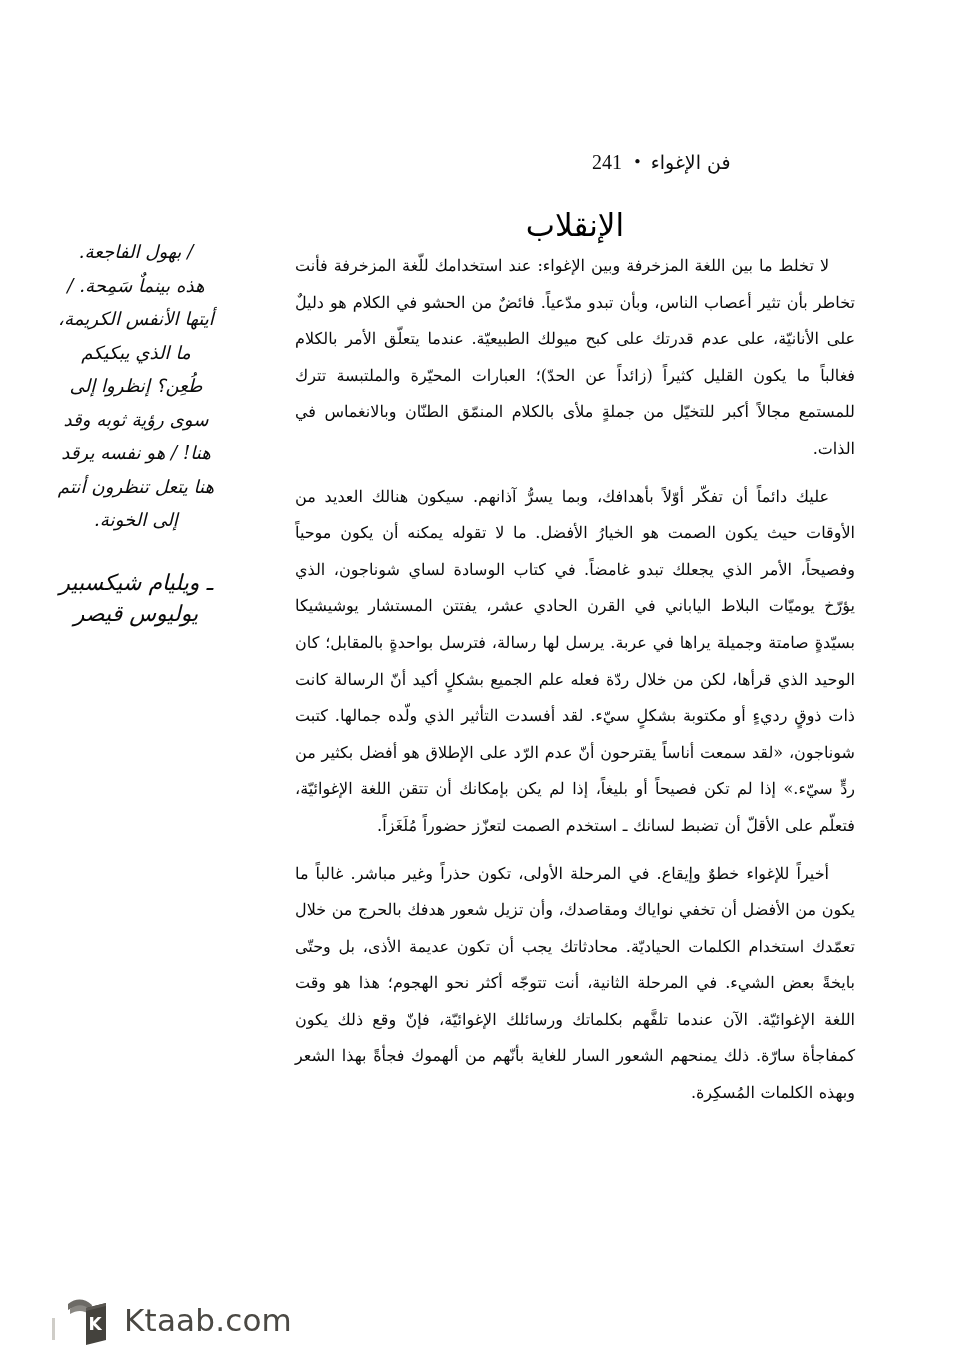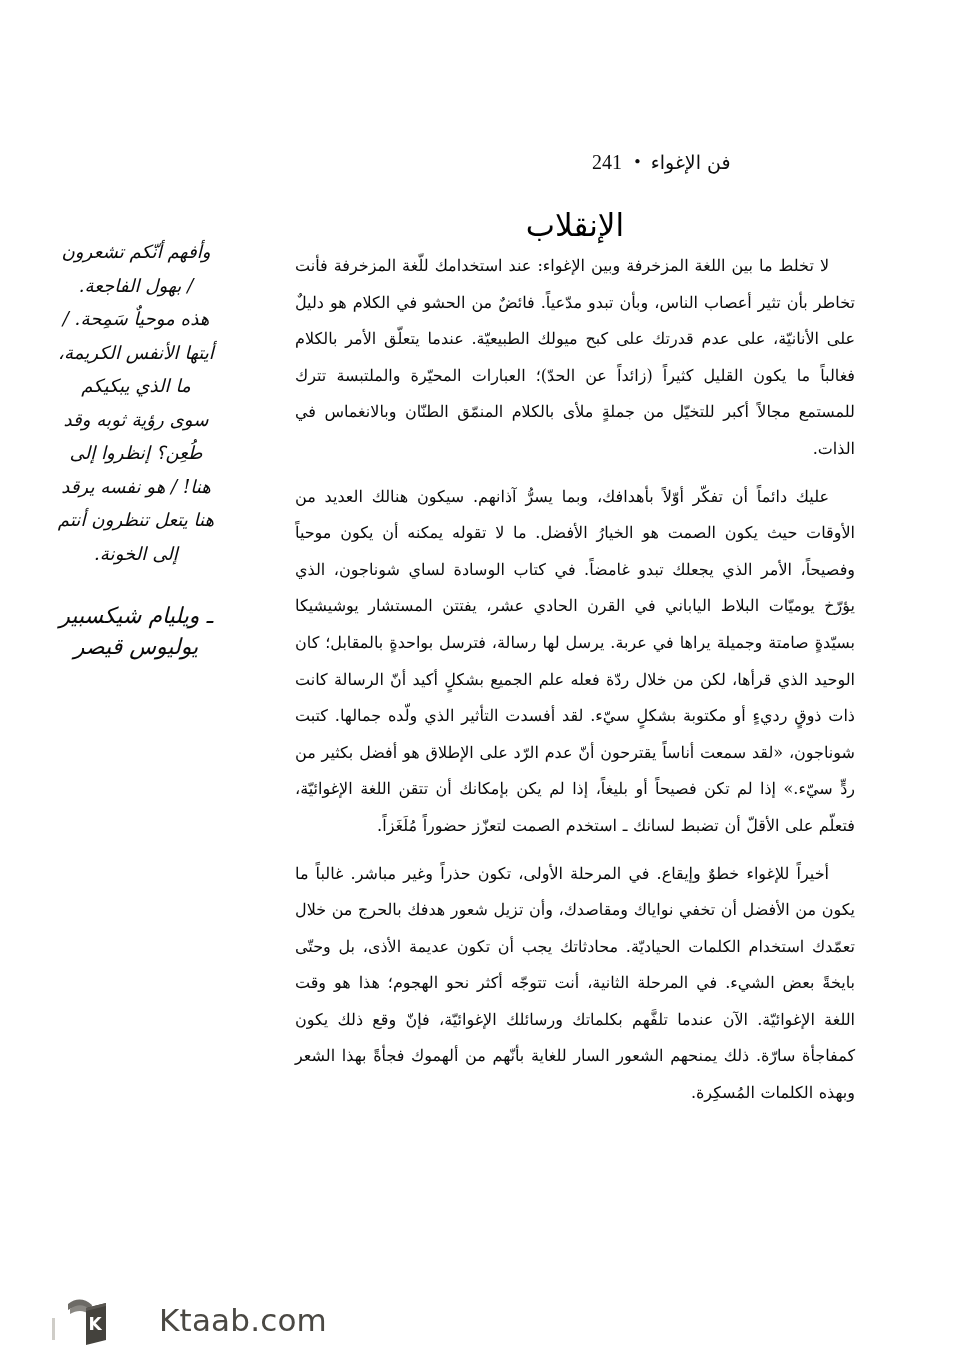--- a/index.html
+++ b/index.html
@@ -139,21 +139,20 @@
     flex: none;
   }
   .watermark .logo-mark svg { display: block; }
   .watermark .logo-text {
     font-family: "DejaVu Sans", "Liberation Sans", sans-serif;
     font-size: 31px;
     color: #4a4843;
     letter-spacing: 0.2px;
     line-height: 1;
     white-space: nowrap;
-    margin-left: 35px;
   }
   .watermark .spine {
     position: absolute;
     left: -14px;
     bottom: 6px;
     width: 3px;
     height: 22px;
     background: #cfcdc8;
   }
 </style>
@@ -171,27 +170,26 @@
   <h1 class="chapter-title">الإنقلاب</h1>
 
   <div class="text-column">
     <p>لا تخلط ما بين اللغة المزخرفة وبين الإغواء: عند استخدامك للّغة المزخرفة فأنت تخاطر بأن تثير أعصاب الناس، وبأن تبدو مدّعياً. فائضٌ من الحشو في الكلام هو دليلٌ على الأنانيّة، على عدم قدرتك على كبح ميولك الطبيعيّة. عندما يتعلّق الأمر بالكلام فغالباً ما يكون القليل كثيراً (زائداً عن الحدّ)؛ العبارات المحيّرة والملتبسة تترك للمستمع مجالاً أكبر للتخيّل من جملةٍ ملأى بالكلام المنمّق الطنّان وبالانغماس في الذات.</p>
     <p><span>عليك دائماً أن تفكّر أوّلاً بأهدافك، وبما يسرُّ آذانهم. سيكون هنالك العديد من الأوقات حيث يكون الصمت هو الخيارُ الأفضل. ما لا تقوله يمكنه أن يكون موحياً وفصيحاً، الأمر الذي يجعلك تبدو غامضاً. في كتاب </span><span class="booktitle">الوسادة لساي شوناجون</span><span>، الذي يؤرّخ يوميّات البلاط الياباني في القرن الحادي عشر، يفتتن المستشار يوشيشيكا بسيّدةٍ صامتة وجميلة يراها في عربة. يرسل لها رسالة، فترسل بواحدةٍ بالمقابل؛ كان الوحيد الذي قرأها، لكن من خلال ردّة فعله علم الجميع بشكلٍ أكيد أنّ الرسالة كانت ذات ذوقٍ رديءٍ أو مكتوبة بشكلٍ سيّء. لقد أفسدت التأثير الذي ولّده جمالها. كتبت شوناجون، «لقد سمعت أناساً يقترحون أنّ عدم الرّد على الإطلاق هو أفضل بكثير من ردٍّ سيّء.» إذا لم تكن فصيحاً أو بليغاً، إذا لم يكن بإمكانك أن تتقن اللغة الإغوائيّة، فتعلّم على الأقلّ أن تضبط لسانك ـ استخدم الصمت لتعزّز حضوراً مُلَغَزاً.</span></p>
     <p>أخيراً للإغواء خطوٌ وإيقاع. في المرحلة الأولى، تكون حذراً وغير مباشر. غالباً ما يكون من الأفضل أن تخفي نواياك ومقاصدك، وأن تزيل شعور هدفك بالحرج من خلال تعمّدك استخدام الكلمات الحياديّة. محادثاتك يجب أن تكون عديمة الأذى، بل وحتّى بايخةً بعض الشيء. في المرحلة الثانية، أنت تتوجّه أكثر نحو الهجوم؛ هذا هو وقت اللغة الإغوائيّة. الآن عندما تلفَّهم بكلماتك ورسائلك الإغوائيّة، فإنّ وقع ذلك يكون كمفاجأة سارّة. ذلك يمنحهم الشعور السار للغاية بأنّهم من ألهموك فجأةً بهذا الشعر وبهذه الكلمات المُسكِرة.</p>
   </div>
 
   <aside class="margin-quote">
     <div class="quote-body">
-      <div>وأفهم أنّكم تشعرون</div>
       <div>/ بهول الفاجعة.</div>
-      <div>هذه موحياٌ سَمِحة. /</div>
+      <div>هذه بينماٌ سَمِحة. /</div>
       <div>أيتها الأنفس الكريمة،</div>
       <div>ما الذي يبكيكم</div>
+      <div>طُعِن؟ إنظروا إلى</div>
       <div>سوى رؤية ثوبه وقد</div>
-      <div>طُعِن؟ إنظروا إلى</div>
       <div>هنا! / هو نفسه يرقد</div>
       <div>هنا يتعل تنظرون أنتم</div>
       <div>إلى الخونة.</div>
     </div>
     <div class="attribution">
       <span class="attr-line">ـ ويليام شيكسبير</span>
       <span class="attr-line">يوليوس قيصر</span>
     </div>
   </aside>
 

